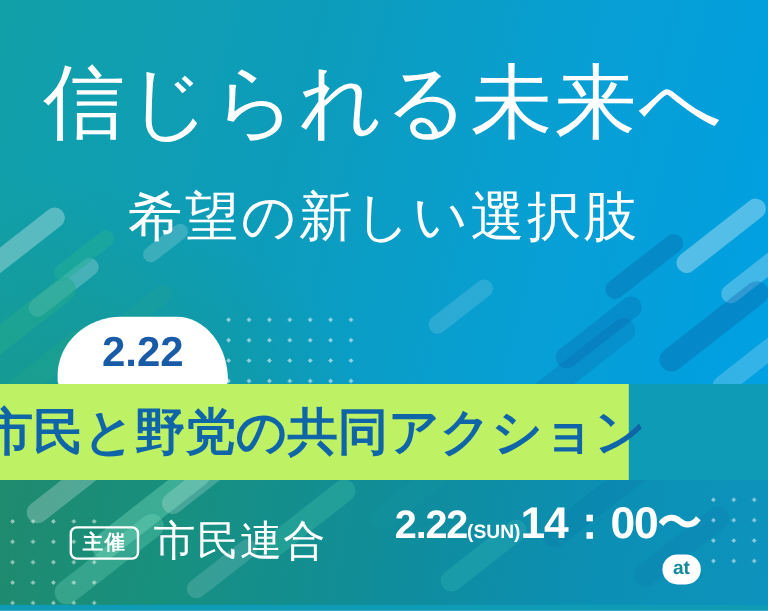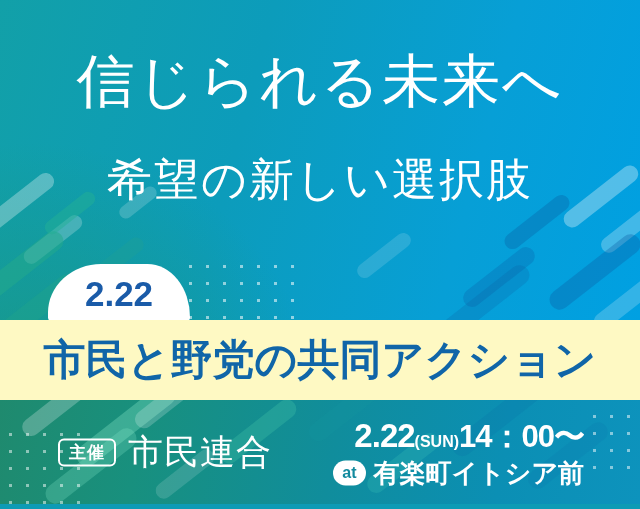--- a/index.html
+++ b/index.html
@@ -43,29 +43,29 @@
     position:absolute;
     background-image:radial-gradient(currentColor 1.6px, transparent 1.7px);
     background-size:17px 17px;
   }
 
   
   .headline {
     position:absolute; left:0; top:52px; width:640px;
     text-align:center;
     font-family:"DejaVu Serif","Liberation Serif",serif;
-    font-size:58px; line-height:1;
+    font-size:68px; line-height:1;
     letter-spacing:2px;
     color:#ffffff;
     white-space:nowrap;
   }
   .subhead {
     position:absolute; left:0; top:158px; width:640px;
     text-align:center;
-    font-family:Liberation Serif, serif;
+    font-family:Liberation Sans, sans-serif;
     font-size:45px; line-height:1;
     letter-spacing:2px;
     color:#ffffff;
     white-space:nowrap;
   }
 
   
   .blob {
     position:absolute; left:48px; top:264px;
     width:142px; height:62px;
@@ -78,22 +78,22 @@
     text-align:center;
     font-size:35px; font-weight:bold;
     letter-spacing:0px;
     color:#1a5ba8;
     line-height:1;
   }
 
   
   .banner {
     position:absolute; left:0; top:320px;
-    width:640px; height:80px;
-    background:#fef9c3;
+    width:524px; height:80px;
+    background:#bef264;
     display:flex; align-items:center; justify-content:center;
   }
   .banner-text {
     font-size:42px; font-weight:bold;
     letter-spacing:0px;
     color:#1065a8;
     white-space:nowrap;
     font-family:"DejaVu Sans","Liberation Sans",sans-serif;
   }
 
@@ -137,21 +137,21 @@
     text-align:right;
     color:#ffffff;
   }
   .when-line {
     display:flex; align-items:baseline; justify-content:flex-end;
     line-height:1;
     white-space:nowrap;
   }
   .when-date { font-size:33px; font-weight:bold; letter-spacing:-1px; }
   .when-dow  { font-size:16px; font-weight:bold; letter-spacing:0px; }
-  .when-time { font-size:31px; font-weight:bold; letter-spacing:-1px; }
+  .when-time { font-size:37px; font-weight:bold; letter-spacing:-1px; }
   .where-line {
     display:flex; align-items:center; justify-content:flex-end;
     gap:8px; margin-top:8px;
     line-height:1;
     white-space:nowrap;
   }
   .at-pill {
     background:#ffffff;
     color:#138a9e;
     font-size:16px; font-weight:bold;
@@ -234,19 +234,18 @@
       </div>
 
       <div class="when-block">
         <div class="when-line">
           <span class="when-date">2.22</span>
           <span class="when-dow">(SUN)</span>
           <span class="when-time">14：00〜</span>
         </div>
         <div class="where-line">
           <span class="at-pill">at</span>
-          <span class="where-name">有楽町イトシア前</span>
         </div>
       </div>
     </div>
   </div>
 
 </div>
 
 </body></html>

